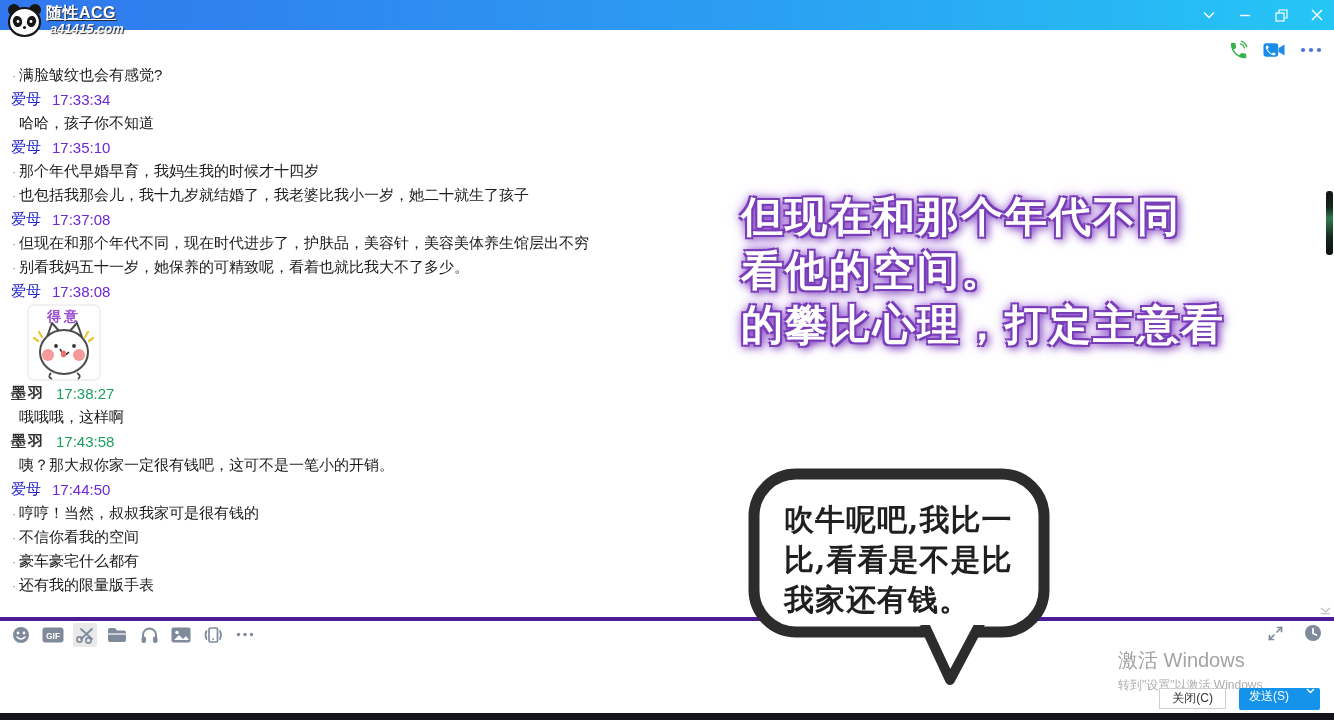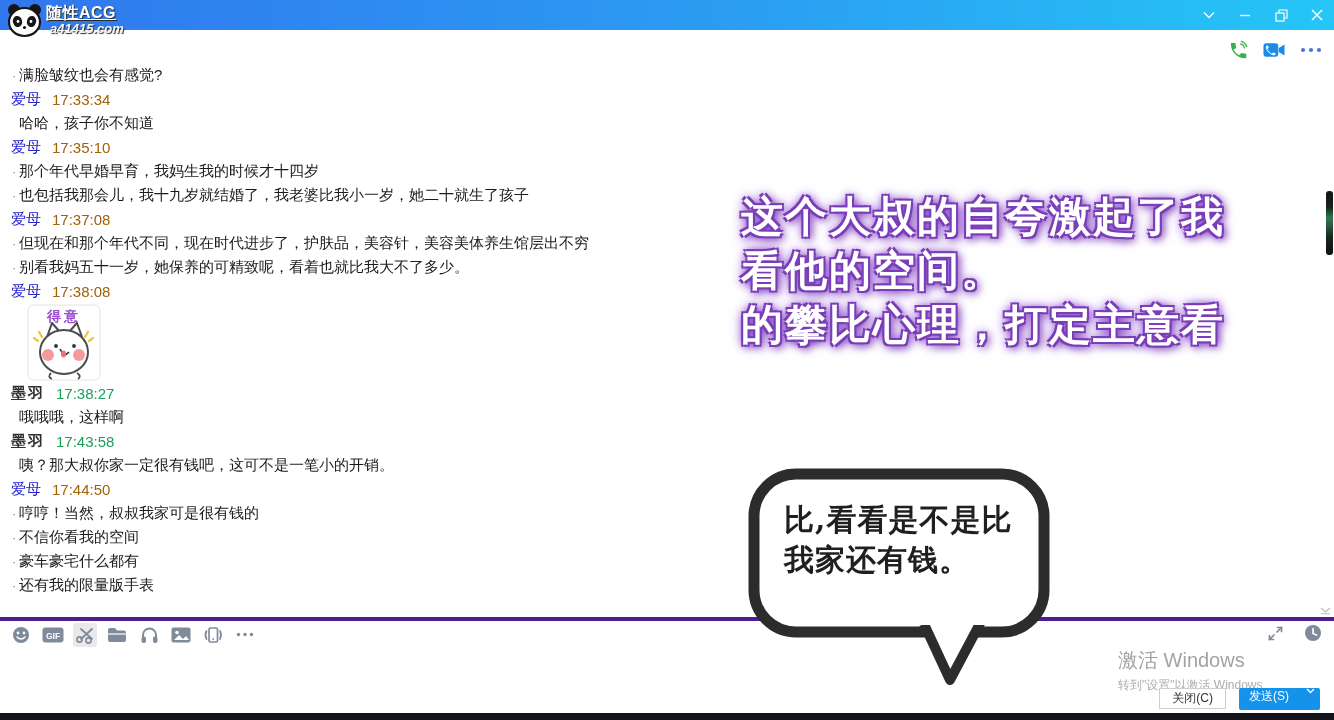--- a/index.html
+++ b/index.html
@@ -33,21 +33,21 @@
   .logo-line2 { font-size:13px; font-weight:bold; font-style:italic; color:#f4f4f6; text-shadow:1px 1px 1px #2a2a2a; margin-top:1px; margin-left:4px; }
   
   .header-actions {
     position:absolute; top:40px; right:12px; display:flex; align-items:center; gap:15px; z-index:2;
   }
   .header-actions .hbtn { width:22px; height:20px; display:flex; align-items:center; justify-content:center; cursor:pointer; }
   
   .message-list { position:absolute; left:8px; top:63px; width:700px; z-index:1; }
   .hdr { height:24px; display:flex; align-items:center; gap:11px; font-size:15px; padding-left:3px; }
   .hdr .name-self { color:#2323c8; }
-  .hdr .time-self { color:#a16207; }
+  .hdr .time-self { color:#6d28d9; }
   .hdr .name-other { color:#2f2f2f; font-weight:bold; letter-spacing:2px; }
   .hdr .time-other { color:#1ba05c; }
   .msg { height:24px; display:flex; align-items:center; font-size:15px; color:#1b1b1b; }
   .msg .bullet { color:#8f8f8f; font-size:13px; width:7px; margin-left:4px; }
   .msg .no-bullet { width:11px; }
   .sticker-row { height:78px; padding-left:19px; padding-top:1px; }
   
   .narration {
     position:absolute; left:741px; top:190px; width:510px; z-index:4;
     font-family:"DejaVu Serif","Liberation Serif",serif;
@@ -268,32 +268,33 @@
       <span class="bullet">·</span>
       <span>豪车豪宅什么都有</span>
     </div>
     <div class="msg">
       <span class="bullet">·</span>
       <span>还有我的限量版手表</span>
     </div>
   </div>
 
 <div class="narration">
-  <div>这个大叔的自夸激起了我</div>
+  <div>但现在和那个年代不同</div>
   <div>看他的空间。</div>
   <div>的攀比心理，打定主意看</div>
 </div>
 
 <div class="bubble-wrap">
   <svg width="312" height="236" viewBox="0 0 312 236">
     <rect x="10" y="10" width="290" height="158" rx="42" fill="#fff" stroke="#2c2c2c" stroke-width="11"></rect>
     <path d="M180 160 L206 216 L240 152" fill="#fff" stroke="#2c2c2c" stroke-width="10" stroke-linejoin="round"></path>
     <rect x="172" y="143" width="78" height="18" fill="#fff"></rect>
   </svg>
   <div class="bubble-text">
+    <div>吹牛呢吧,我比一</div>
     <div>比,看看是不是比</div>
     <div>我家还有钱。</div>
   </div>
 </div>
 
 <div class="toolbar">
   <span class="tbtn">
     <svg width="18" height="18" viewBox="0 0 18 18">
       <circle cx="9" cy="9" r="8" fill="#7f8a9b"></circle>
       <circle cx="6" cy="7" r="1.4" fill="#fff"></circle>

